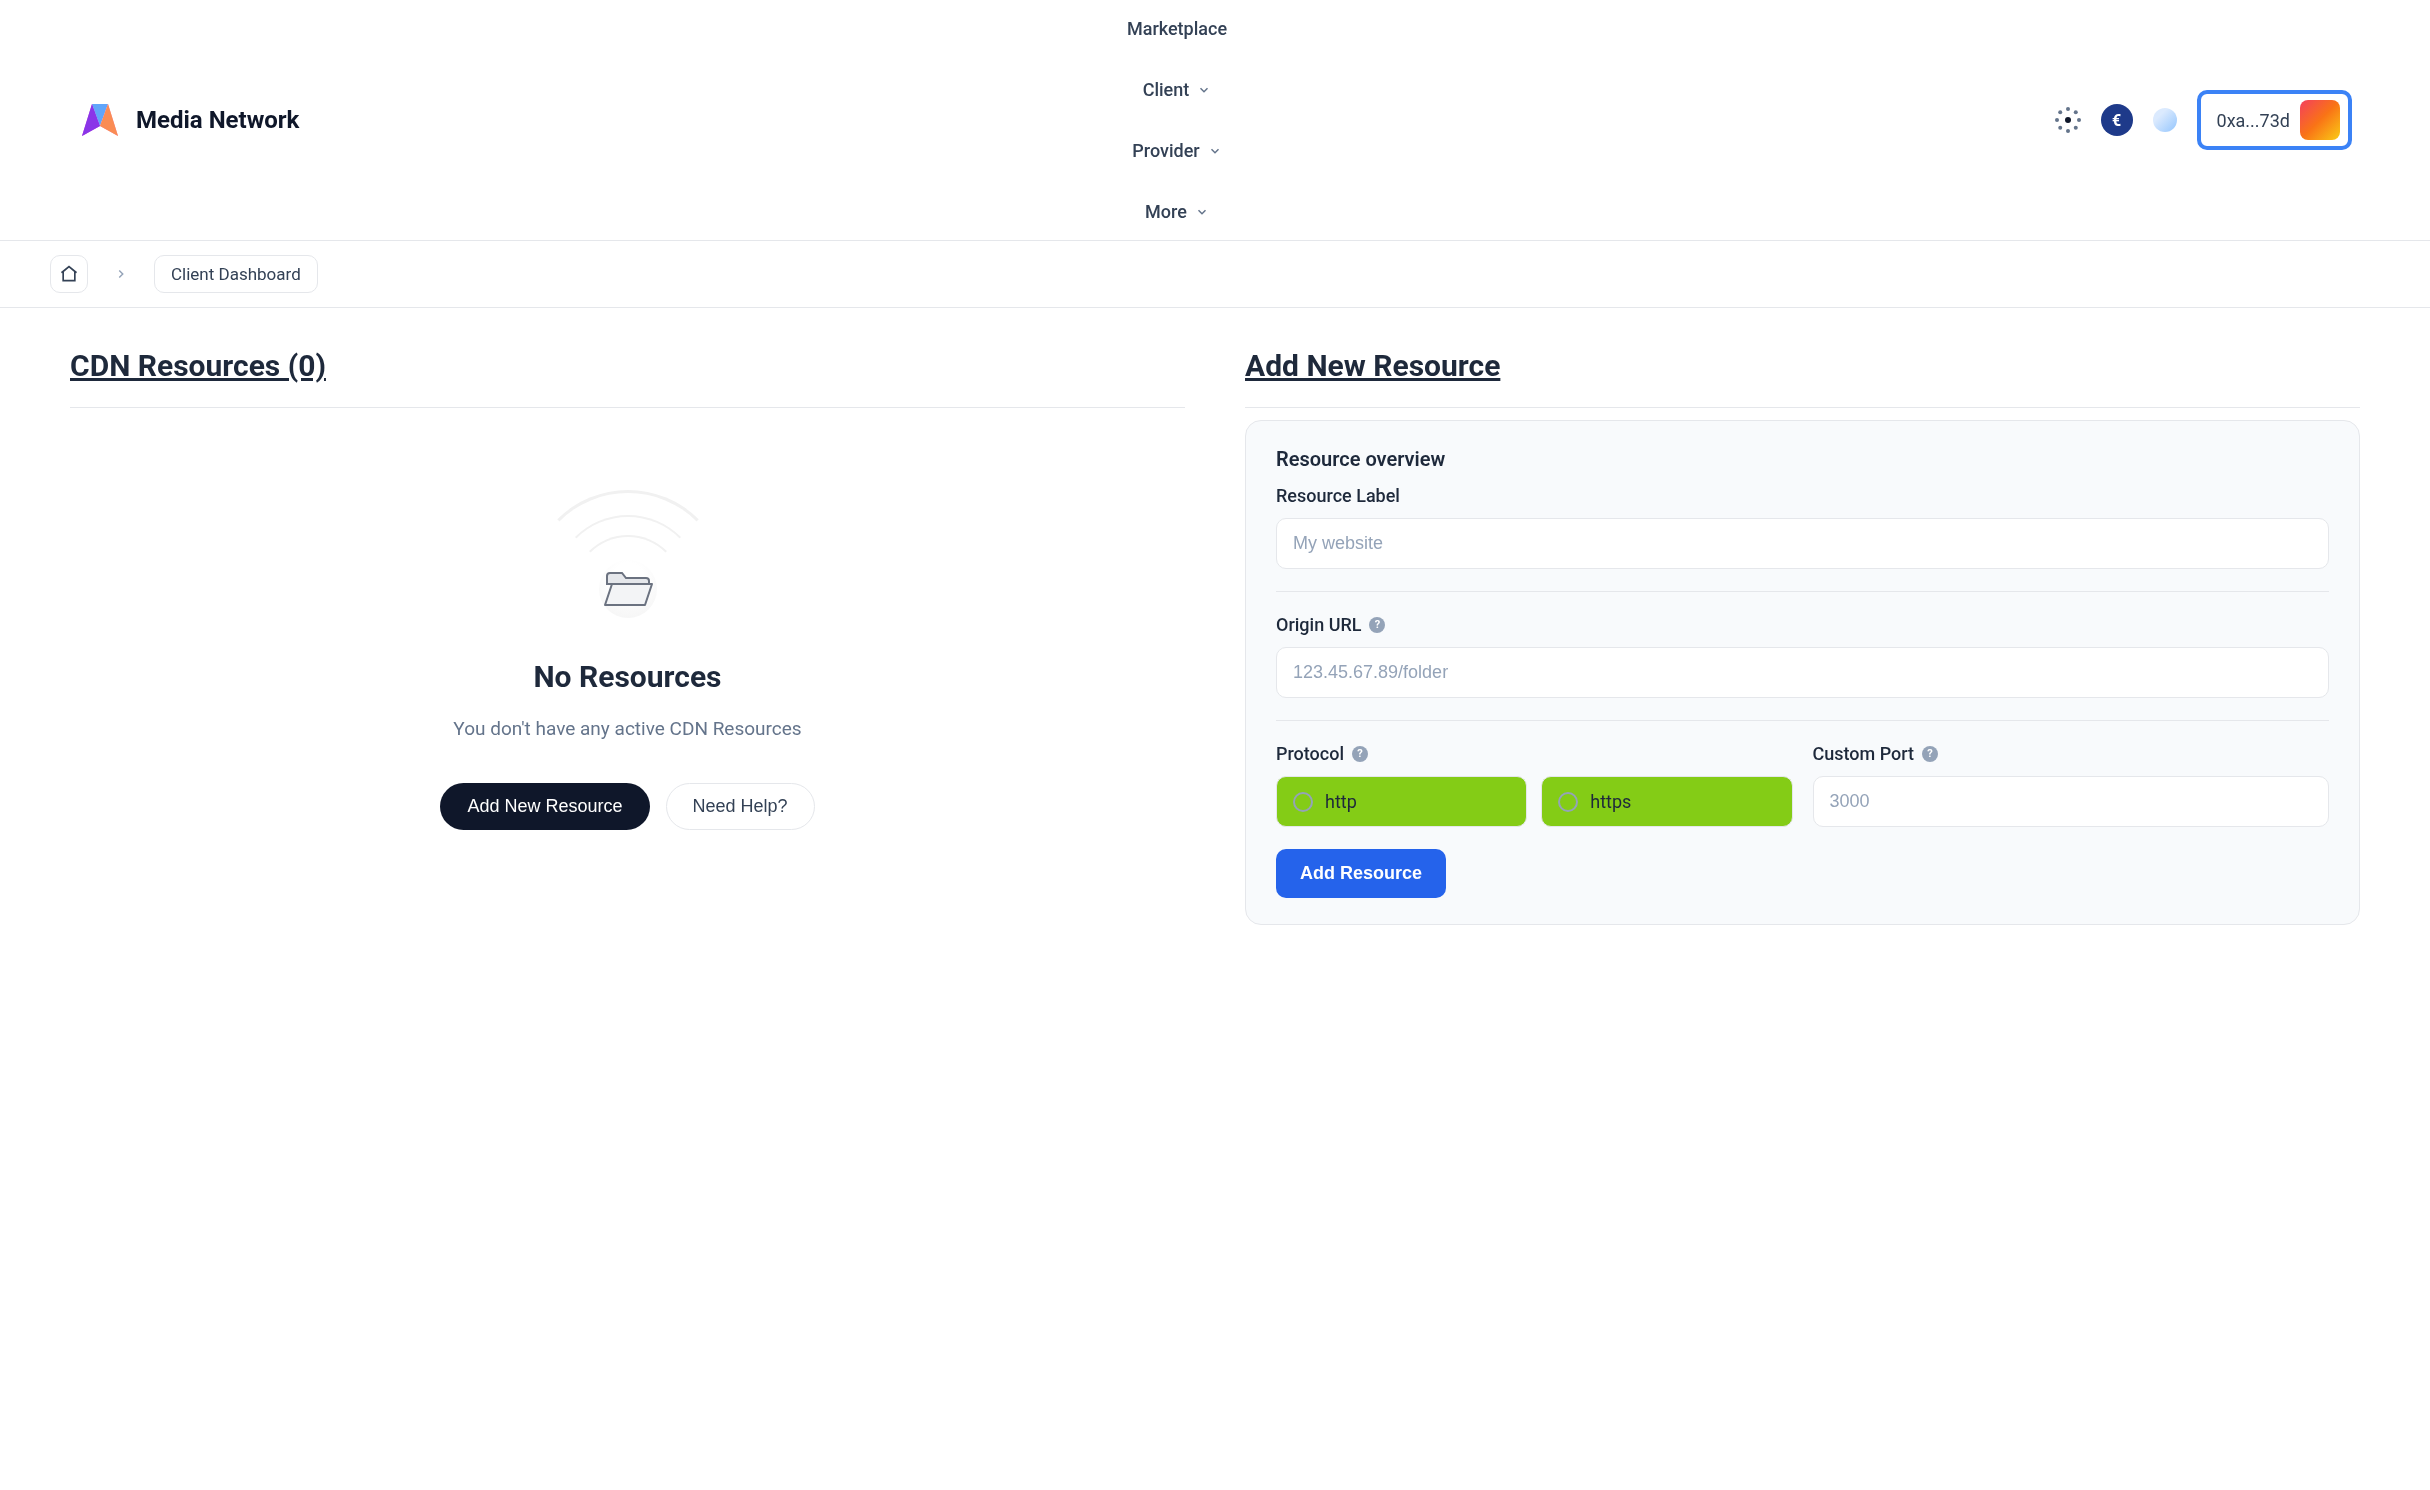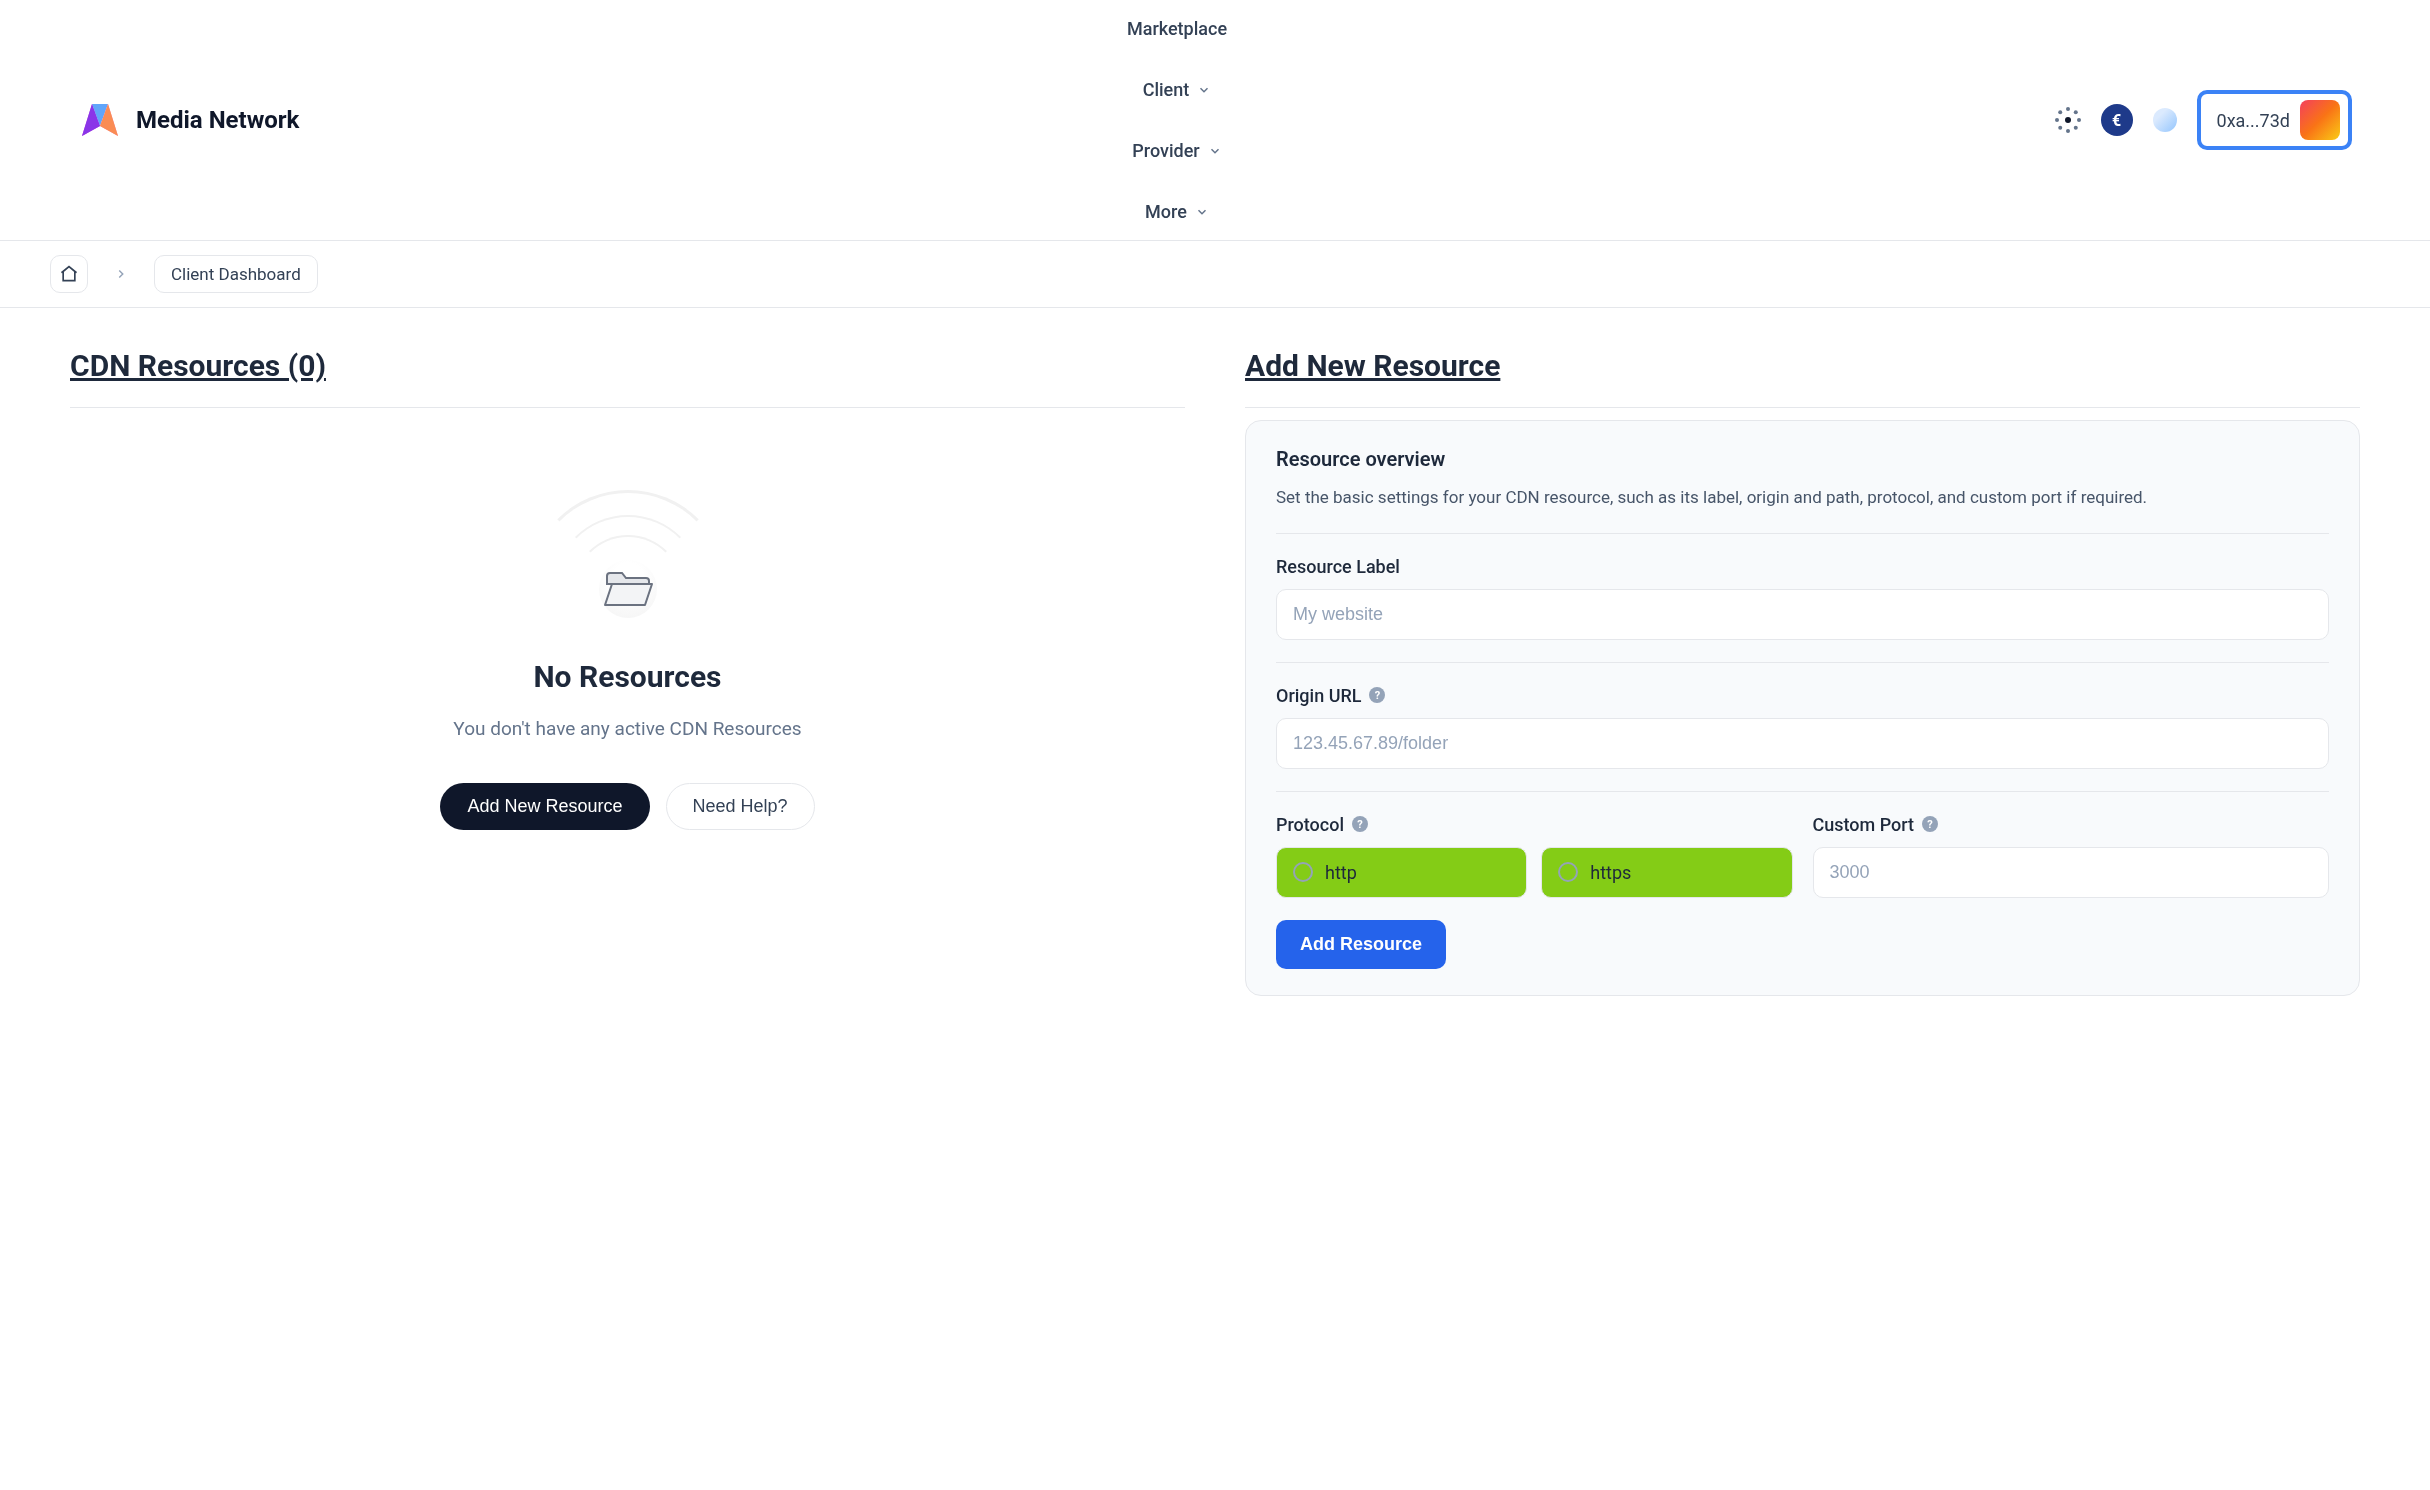--- a/index.html
+++ b/index.html
@@ -235,21 +235,20 @@
         <button class="btn btn-outline">Need Help?</button>
       </div>
     </div>
   </section>
 
   <section class="col">
     <h2 class="section-title">Add New Resource</h2>
 
     <div class="panel">
       <div class="panel-title">Resource overview</div>
-      <div class="panel-desc">Set the basic settings for your CDN resource, such as its label, origin and path, protocol, and custom port if required.</div>
 
       <div class="field">
         <div class="field-label">
           <span>Resource Label</span>
         </div>
         <input class="input" type="text" placeholder="My website" style="">
       </div>
 
       <div class="field">
         <div class="field-label">

